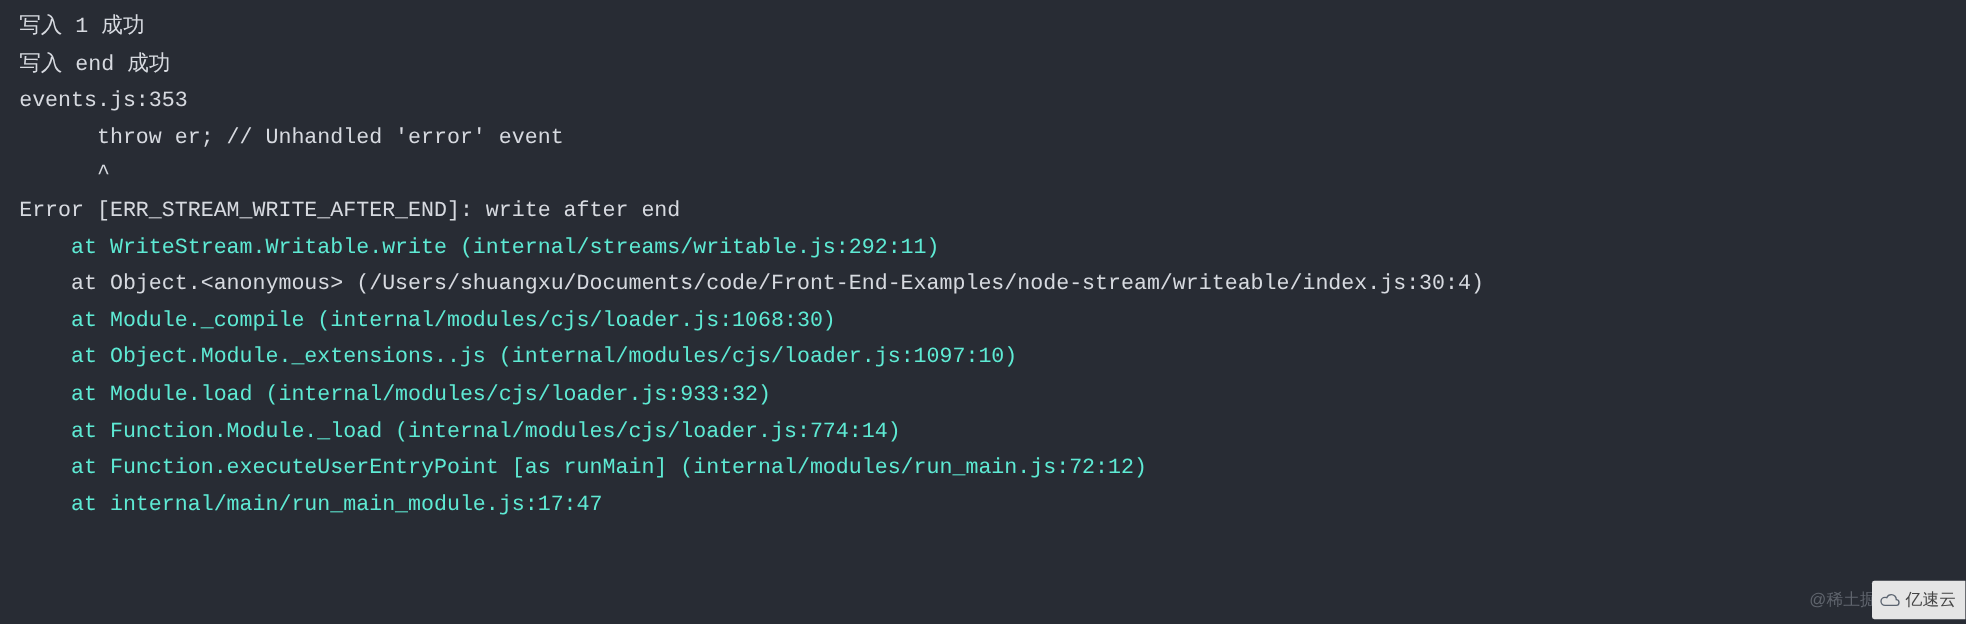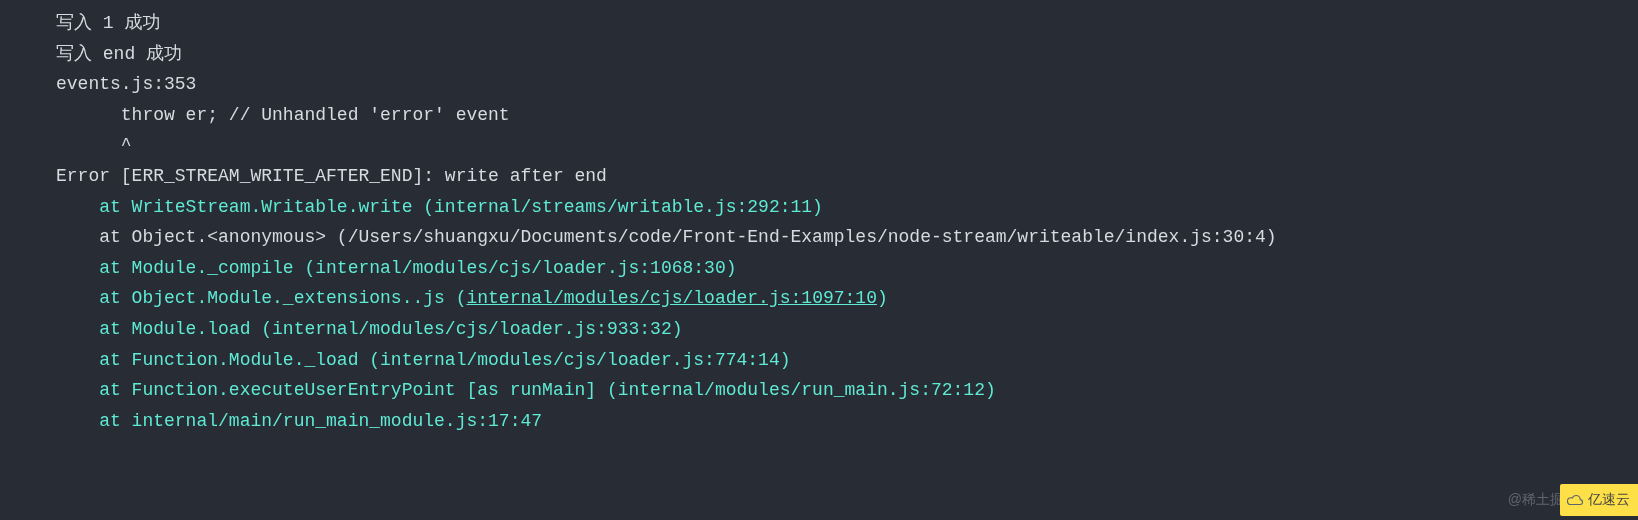--- a/index.html
+++ b/index.html
@@ -14,48 +14,46 @@
       font-size: 18px;
       line-height: 1.7;
       padding: 8px 16px;
       width: 1638px;
       height: 520px;
       overflow: hidden;
       position: relative;
     }
     .terminal-output {
       white-space: pre;
-      margin-left: 40px;
     }
     .line {
       display: block;
     }
     .bright {
       color: #d7dae0;
     }
     .dim {
       color: #5eead4;
     }
     .underline {
-      text-decoration: underline;
     }
     .watermark-juejin {
       position: absolute;
       bottom: 8px;
       right: 60px;
       color: #6a6f78;
       font-size: 14px;
       font-family: sans-serif;
       opacity: 0.85;
     }
     .watermark-yisu {
       position: absolute;
       bottom: 4px;
       right: 0;
-      background-color: #fde047;
+      background-color: #e5e5e5;
       color: #444;
       font-size: 14px;
       font-family: sans-serif;
       padding: 4px 8px 4px 28px;
       border-radius: 2px 0 0 2px;
       display: flex;
       align-items: center;
     }
     .yisu-icon {
       position: absolute;

